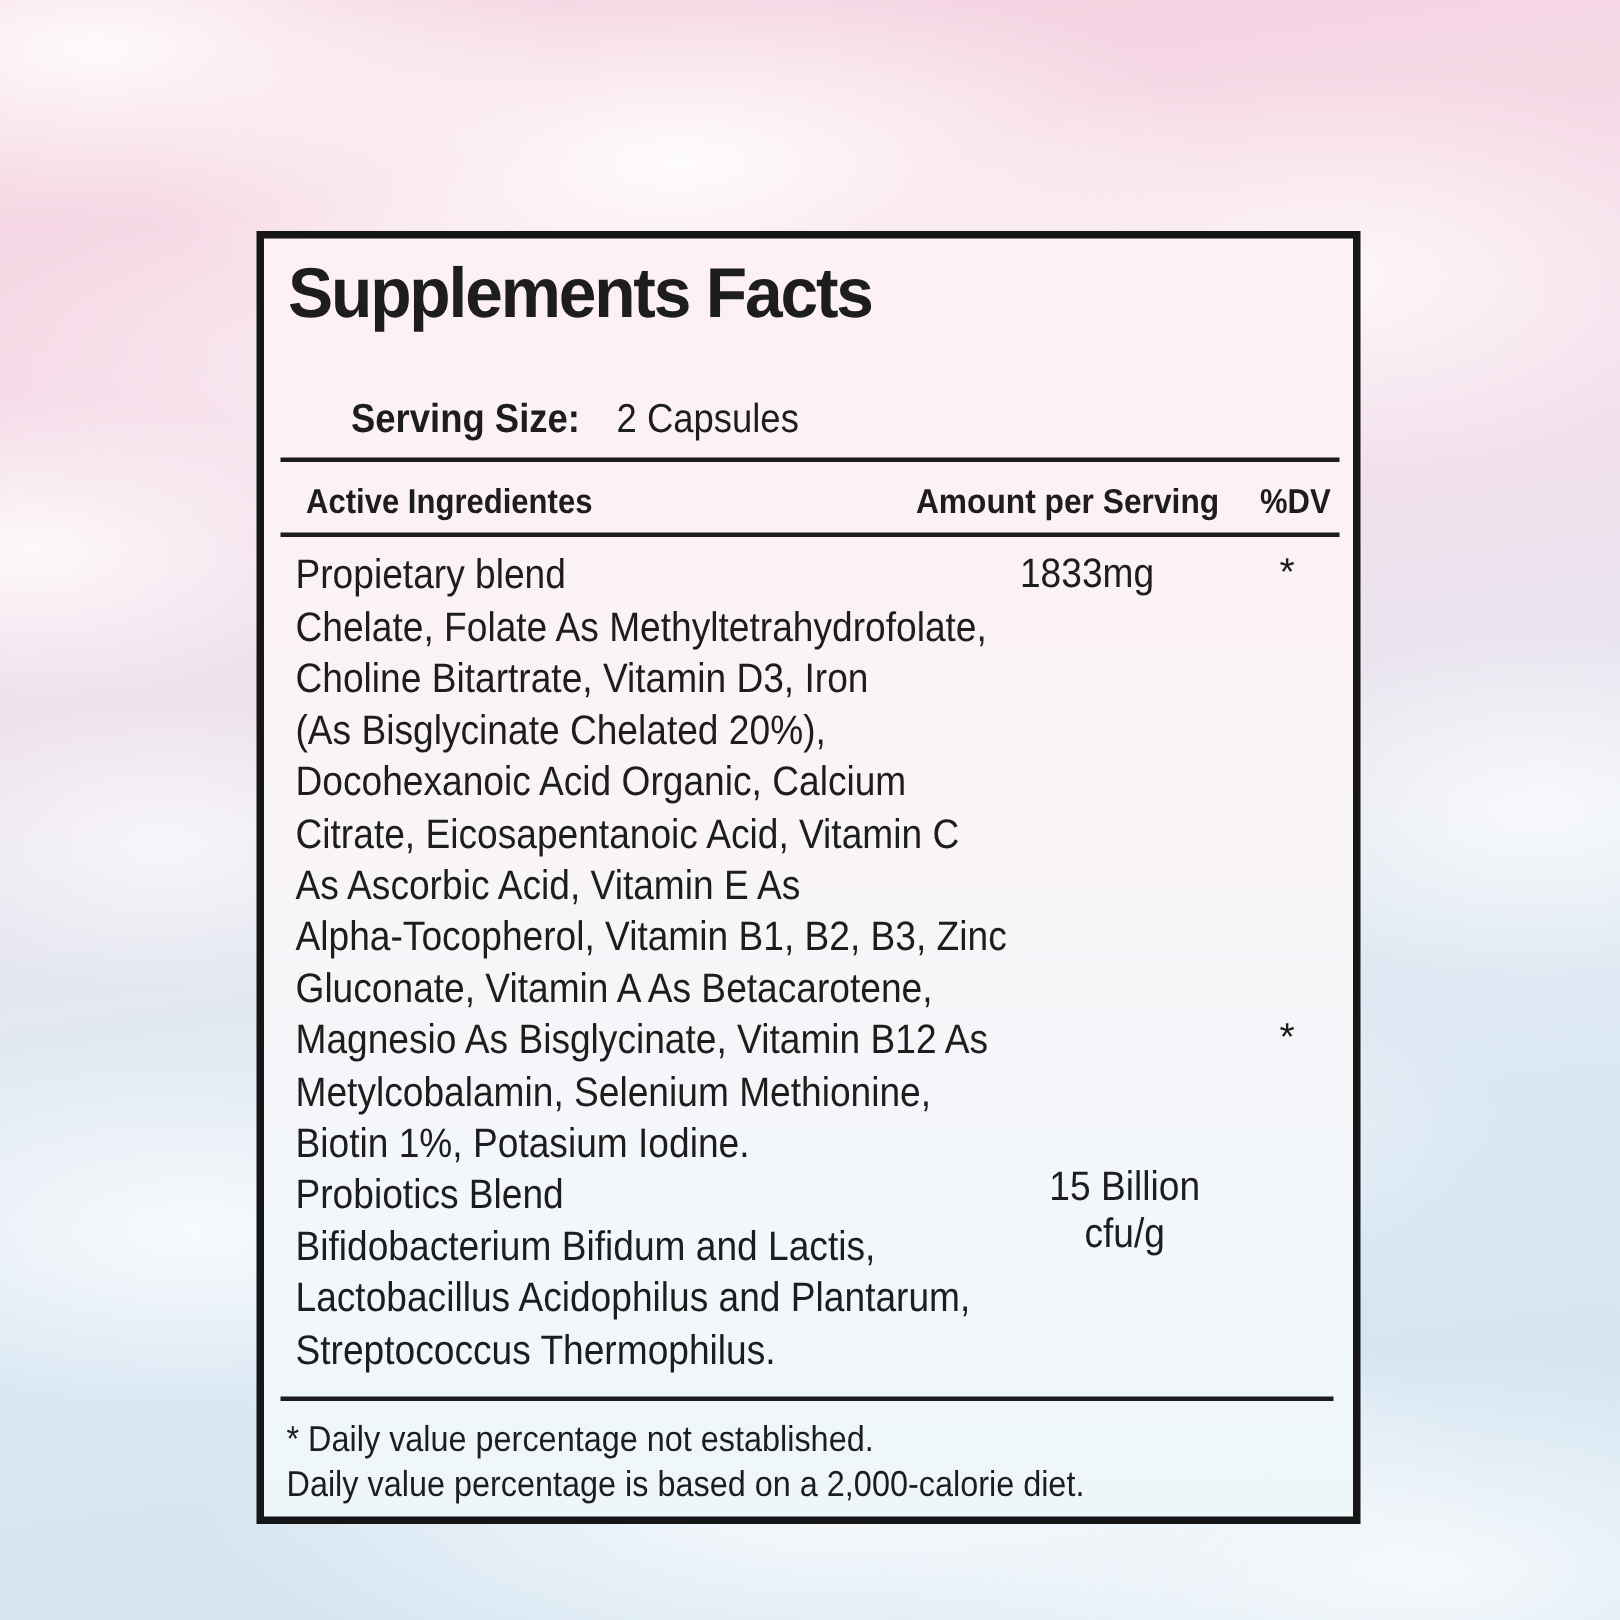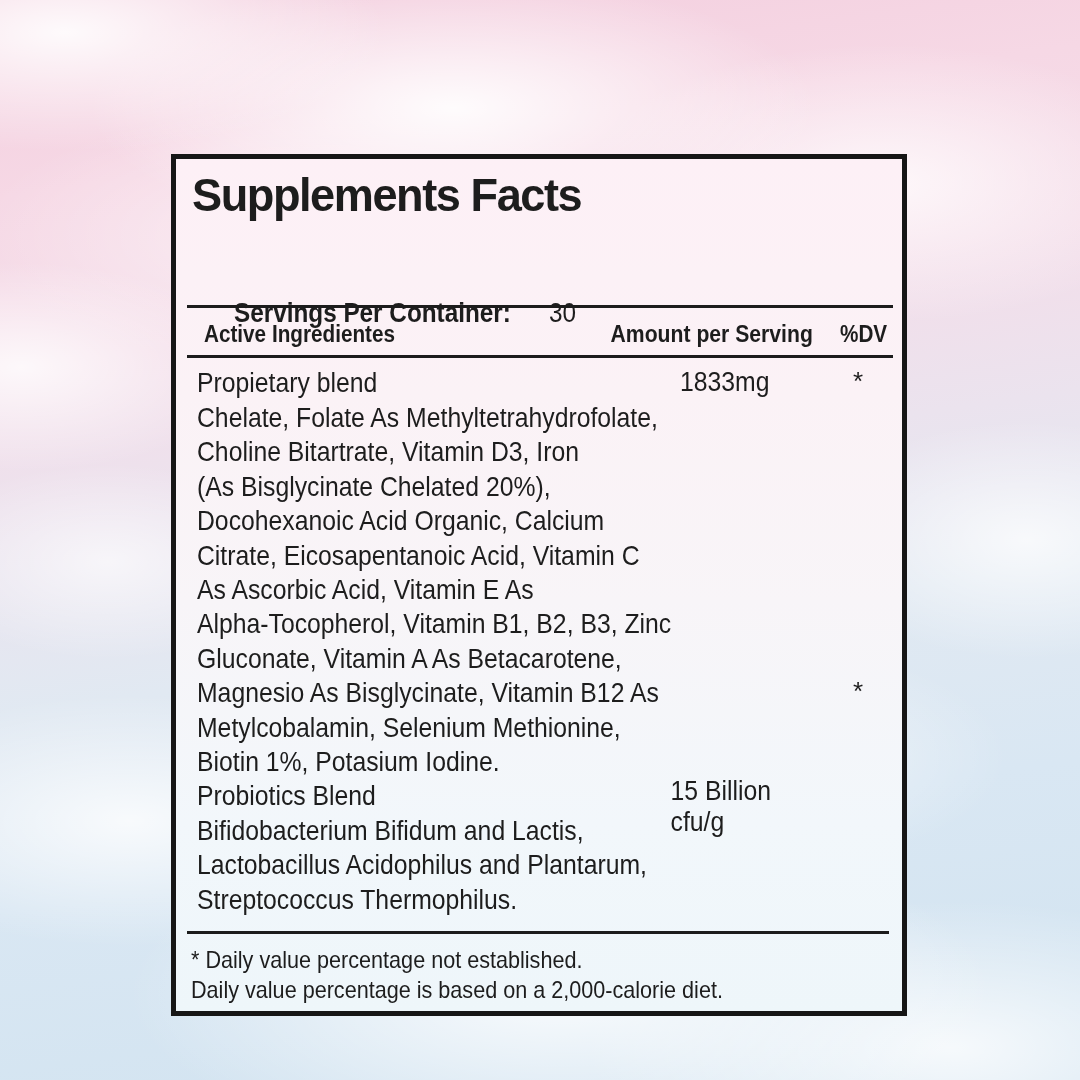--- a/index.html
+++ b/index.html
@@ -123,21 +123,21 @@
     font-size: 26px; line-height: 30px;
   }
   .dv1 { left: 662px; top: 207px; }
   .dv2 { left: 662px; top: 517px; }
 
   .row1-desc { left: 21px; top: 242px; }
 
   .row2-name { left: 21px; top: 620px; }
   .row2-amount {
     left: 489px; top: 616px; width: 170px;
-    text-align: left; font-size: 27.5px; line-height: 31px;
+    text-align: center; font-size: 27.5px; line-height: 31px;
     white-space: pre-line;
   }
   .row2-desc { left: 21px; top: 655px; }
 
   .footnotes {
     left: 15px; top: 786px;
     font-size: 24px;
     line-height: 30px;
     white-space: pre-line;
   }
@@ -145,24 +145,24 @@
 </head>
 <body>
 
 <div class="sky">
   <div class="clouds"></div>
 
   <div class="panel">
 
     <div class="title">Supplements Facts</div>
 
+    <div class="serving-row sr1">
+      <span class="lbl cond">Serving Size: </span><span class="val cond">2 Capsules</span>
+    </div>
 
-    <div class="serving-row sr2">
-      <span class="lbl cond">Servings Per Container: </span><span class="val cond">30</span>
-    </div>
 
     <div class="rule rule-top"></div>
 
     <div class="col-header ch-ingredient cond">Active Ingredientes</div>
     <div class="col-header ch-amount">Amount per Serving</div>
     <div class="col-header ch-dv cond">%DV</div>
 
     <div class="rule rule-header"></div>
 
     <div class="body-text row1-name cond">Propietary blend</div>

